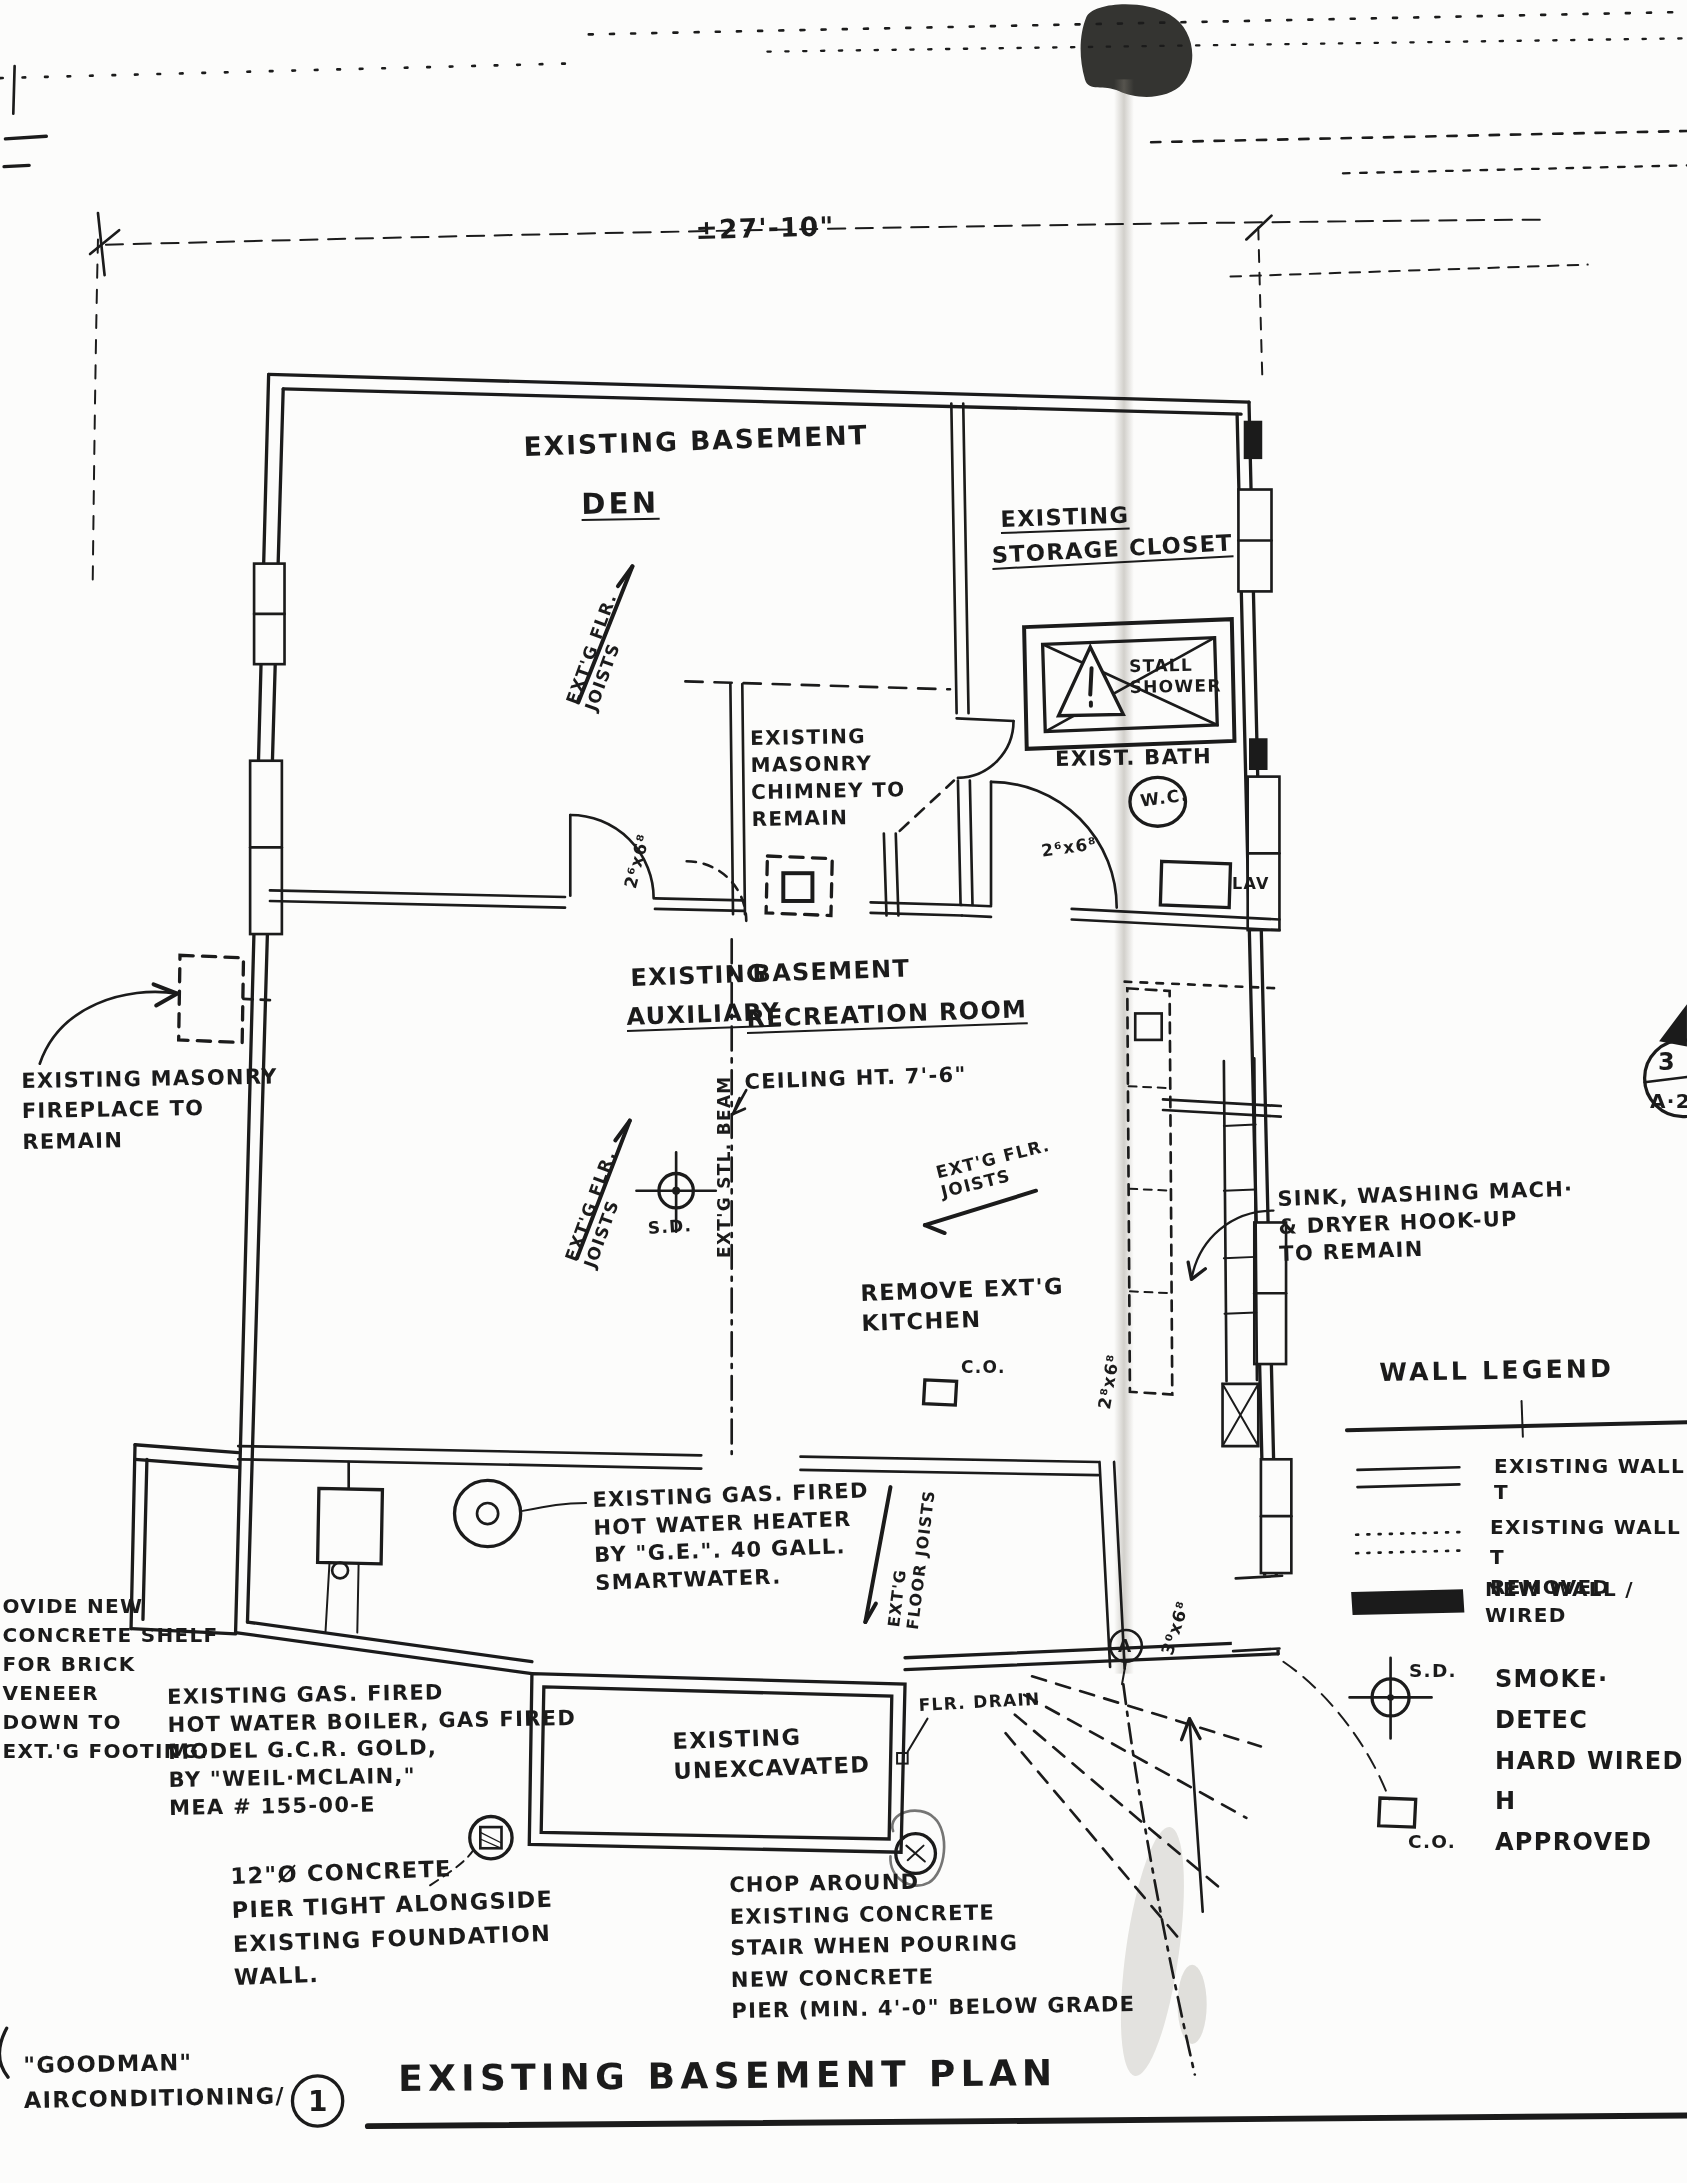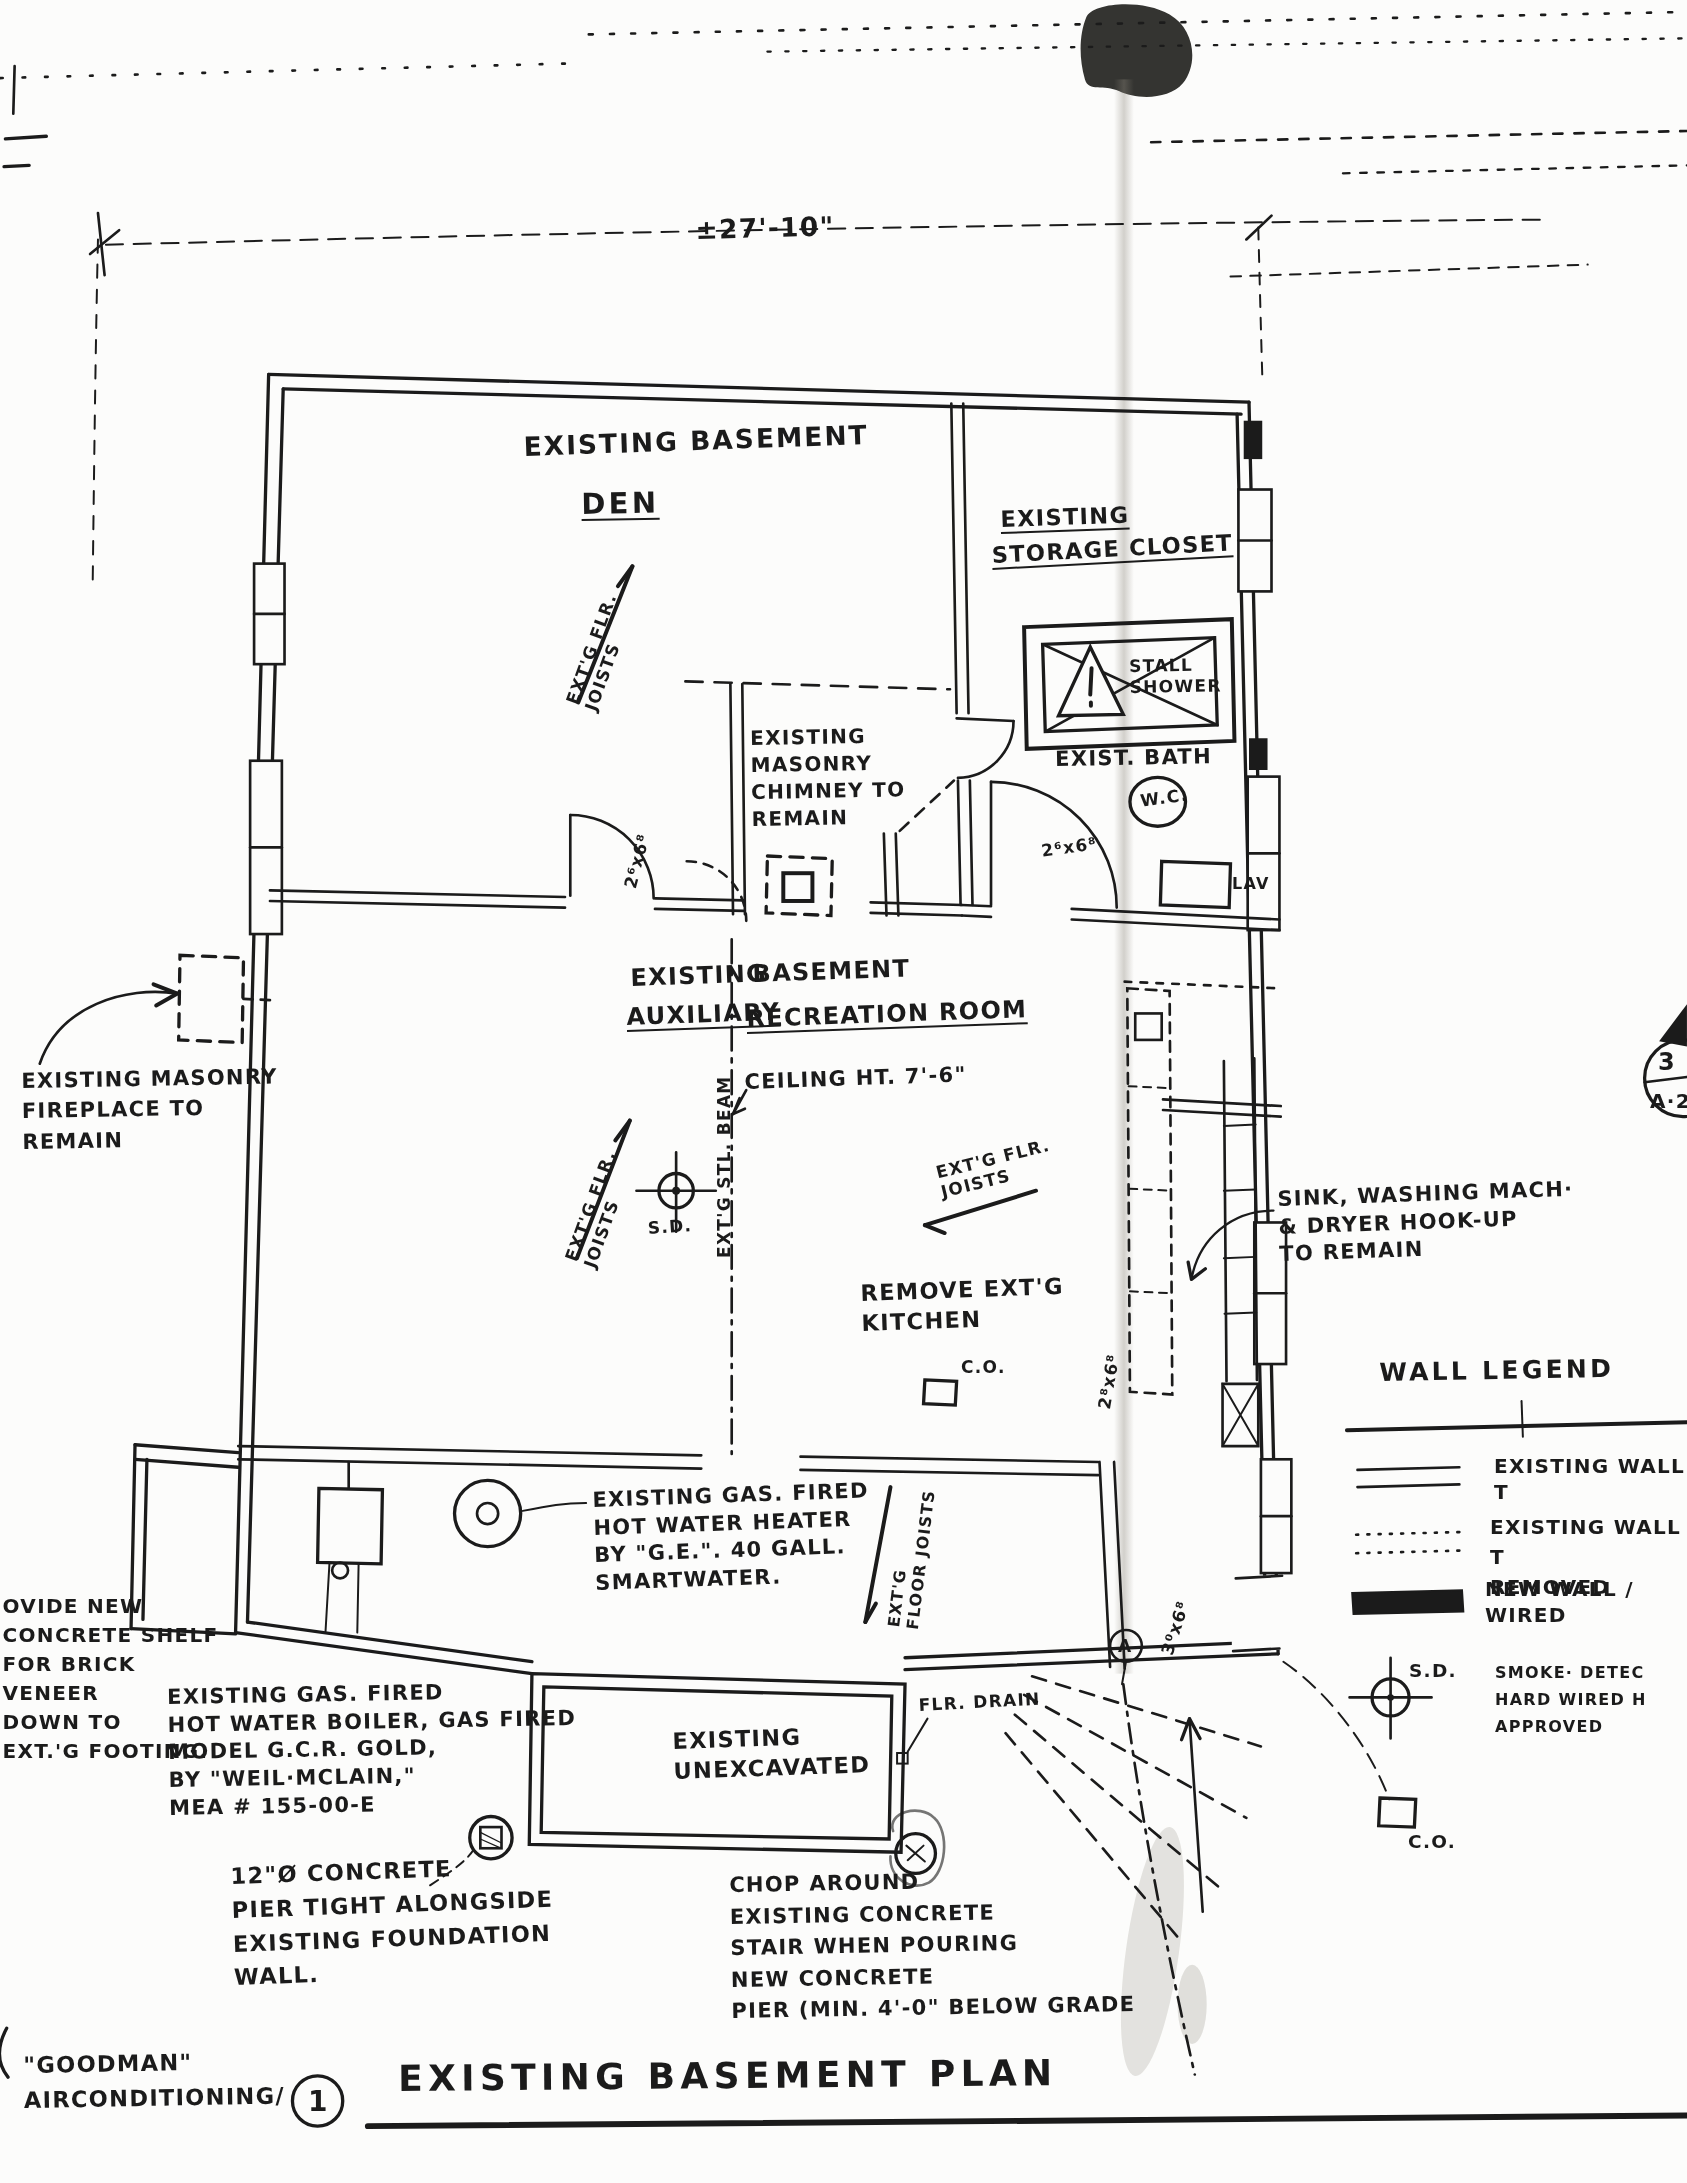--- a/index.html
+++ b/index.html
@@ -340,21 +340,21 @@
 STAIR WHEN POURING
 NEW CONCRETE
 PIER (MIN. 4'-0" BELOW GRADE</div>
 
 <div class="t" style="left:1379px;top:1356px;font-size:25px;letter-spacing:3.3px;transform:rotate(-1deg)">WALL LEGEND</div>
 <div class="t" style="left:1494px;top:1453px;font-size:20px">EXISTING WALL T</div>
 <div class="t" style="left:1490px;top:1512px;font-size:20px;line-height:1.5">EXISTING WALL T
 REMOVED</div>
 <div class="t" style="left:1485px;top:1576px;font-size:20px">NEW WALL / WIRED</div>
 <div class="t" style="left:1409px;top:1659px;font-size:18.5px">S.D.</div>
-<div class="t" style="left:1495px;top:1659px;font-size:16px;line-height:1.7">SMOKE· DETEC
+<div class="t" style="left:1495px;top:1659px;font-size:24px;line-height:1.7">SMOKE· DETEC
 HARD WIRED H
 APPROVED</div>
 <div class="t" style="left:1408px;top:1830px;font-size:18.5px">C.O.</div>
 
 <div class="t" style="left:1658px;top:1047px;font-size:24px">3</div>
 <div class="t" style="left:1650px;top:1088px;font-size:20px">A·2</div>
 
 <div class="t" style="left:308px;top:2084px;font-size:28px">1</div>
 <div class="t" style="left:398px;top:2055px;font-size:36px;letter-spacing:5.3px;transform:rotate(-0.5deg)">EXISTING BASEMENT PLAN</div>
 <div class="t" style="left:22.5px;top:2048px;font-size:22.5px;line-height:1.55;transform:rotate(-1deg)">"GOODMAN"

